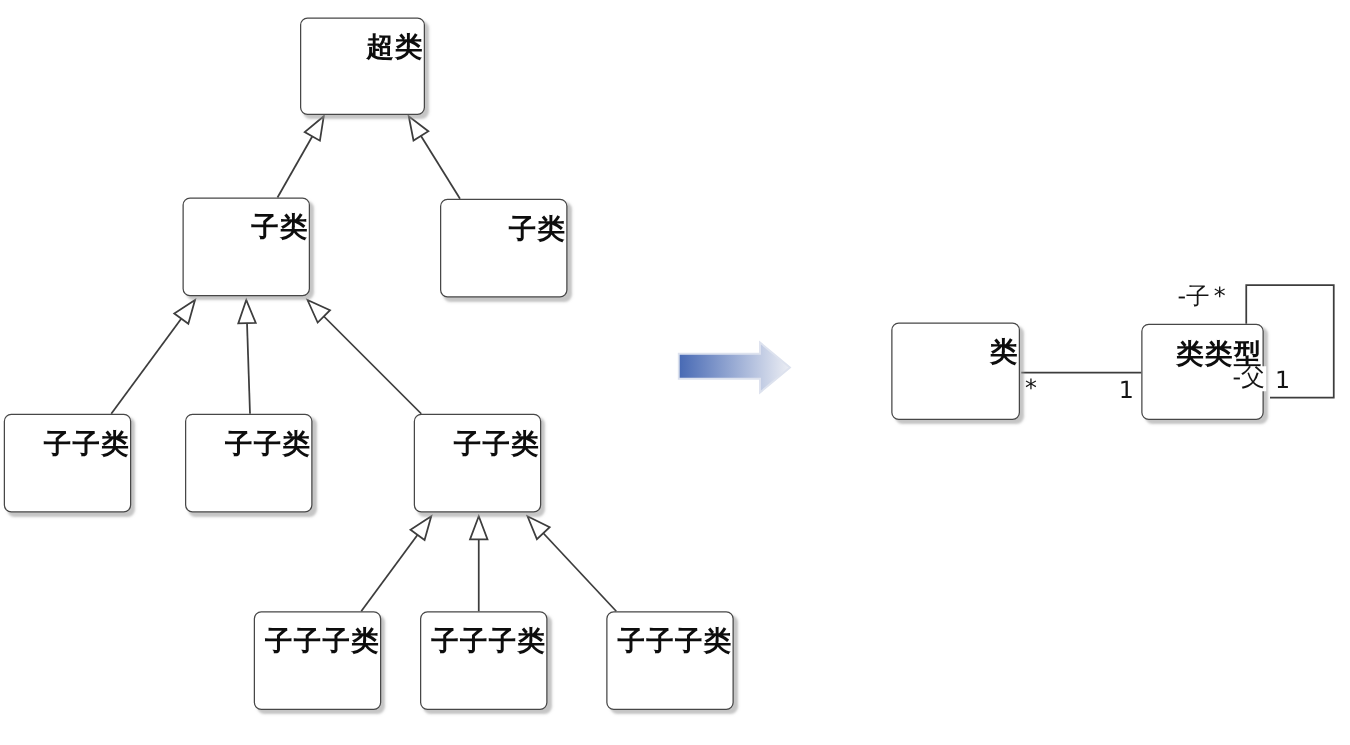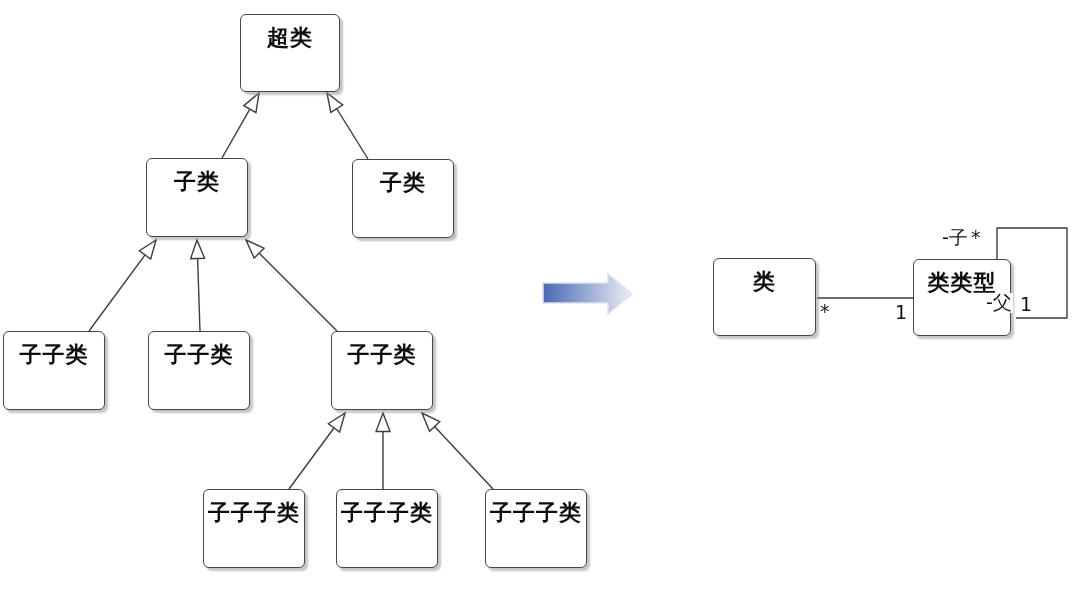--- a/index.html
+++ b/index.html
@@ -20,21 +20,21 @@
     width: 1080px; height: 596px;
   }
   .uml-box {
     position: absolute;
     box-sizing: border-box;
     background: #ffffff;
     border: 1.6px solid #474747;
     border-radius: 6px;
     box-shadow: 3px 3px 2px rgba(150,150,150,0.55);
     display: flex;
-    justify-content: center;
+    justify-content: flex-end;
     align-items: flex-start;
     padding-top: 8px;
     font-weight: 700;
     font-size: 22px;
     color: #0d0d0d;
     letter-spacing: 1px;
   }
   
   #b-super { left: 240px; top: 14px;  width: 100px; height: 78px; }
   #b-sub-l { left: 146px; top: 158px; width: 102px; height: 79px; }

